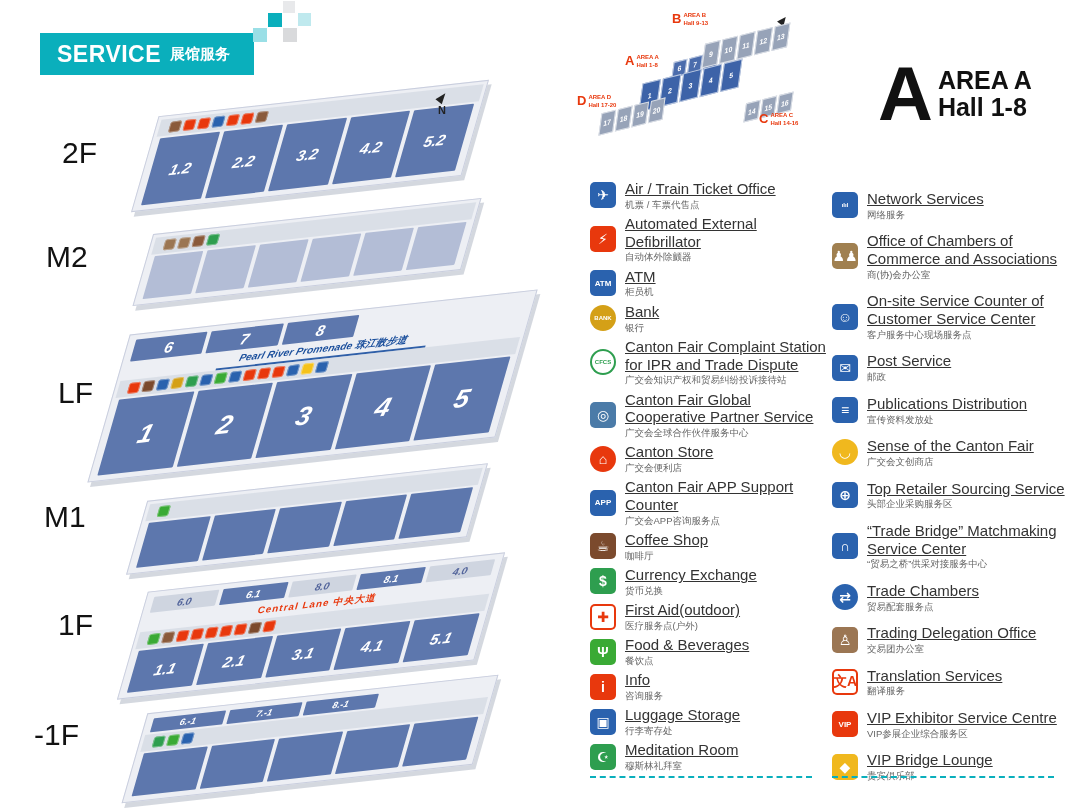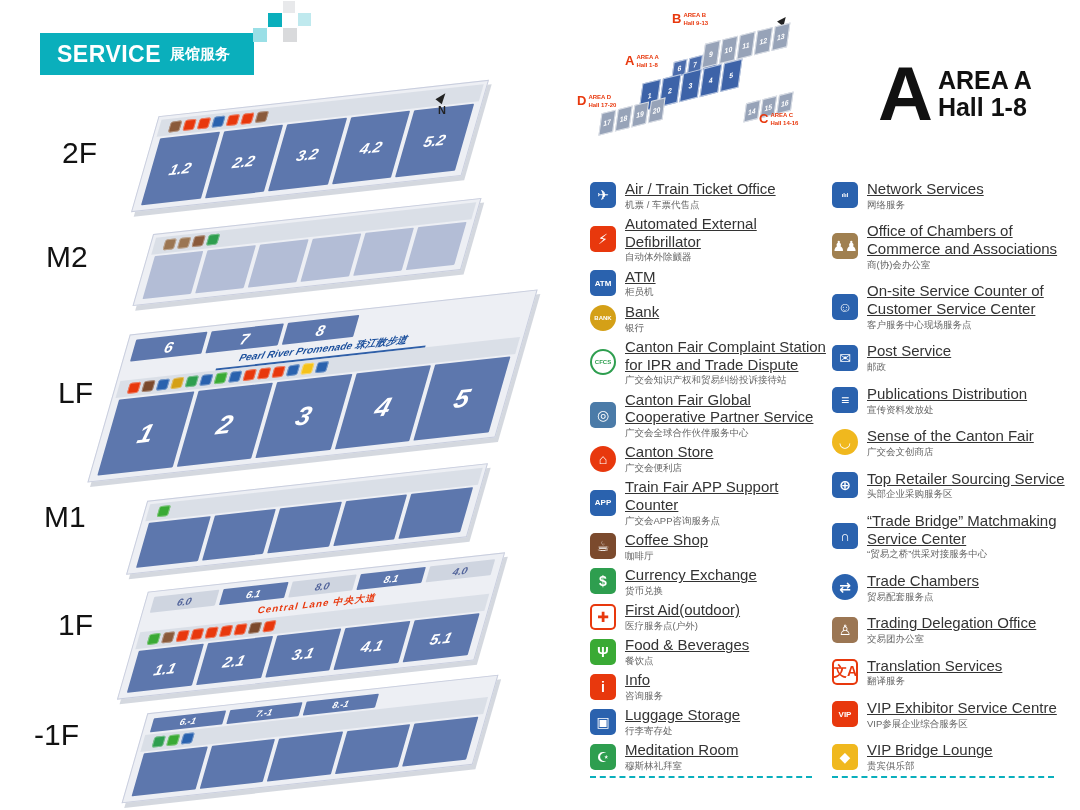--- a/index.html
+++ b/index.html
@@ -57,21 +57,21 @@
   .mini-label .letter{font-size:13px;font-weight:bold;line-height:1;}
   .mini-label .lines div{font-size:6px;font-weight:bold;line-height:1.25;}
   
   .area-title{position:absolute;left:878px;top:64px;display:flex;align-items:center;color:#111;}
   .area-letter{font-size:76px;font-weight:bold;line-height:.8;}
   .area-lines{display:flex;flex-direction:column;margin-left:5px;}
   .area-lines span{font-size:25px;font-weight:bold;line-height:1.08;}
   
   .legend-col{position:absolute;top:180px;width:240px;height:592px;display:flex;flex-direction:column;justify-content:space-between;}
   #legend-col-1{left:590px;}
-  #legend-col-2{left:832px;}
+  #legend-col-2{left:832px;margin-top:10px;}
   .legend-item{display:flex;align-items:center;gap:9px;}
   .legend-icon{width:26px;height:26px;border-radius:5px;color:#fff;display:flex;align-items:center;justify-content:center;
     font-size:14px;font-weight:bold;flex:0 0 auto;box-sizing:border-box;}
   .legend-icon.round{border-radius:50%;}
   .legend-text{display:flex;flex-direction:column;}
   .legend-en{font-size:15px;color:#333;line-height:1.18;text-decoration:underline;}
   .legend-zh{font-size:9.5px;color:#666;line-height:1.25;margin-top:1px;}
   .dash{position:absolute;top:776px;width:222px;border-top:2px dashed #0aafbc;}
   .dash1{left:590px;}
   .dash2{left:832px;}
@@ -351,21 +351,21 @@
     <div class="legend-item">
       <div class="legend-icon round" style="background: rgb(232, 56, 13);">⌂</div>
       <div class="legend-text">
         <div class="legend-en">Canton Store</div>
         <div class="legend-zh">广交会便利店</div>
       </div>
     </div>
     <div class="legend-item">
       <div class="legend-icon" style="background: rgb(42, 98, 174); font-size: 8px;">APP</div>
       <div class="legend-text">
-        <div class="legend-en">Train Fair APP Support Counter</div>
+        <div class="legend-en">Canton Fair APP Support Counter</div>
         <div class="legend-zh">广交会APP咨询服务点</div>
       </div>
     </div>
     <div class="legend-item">
       <div class="legend-icon" style="background: rgb(123, 74, 45);">☕</div>
       <div class="legend-text">
         <div class="legend-en">Coffee Shop</div>
         <div class="legend-zh">咖啡厅</div>
       </div>
     </div>

